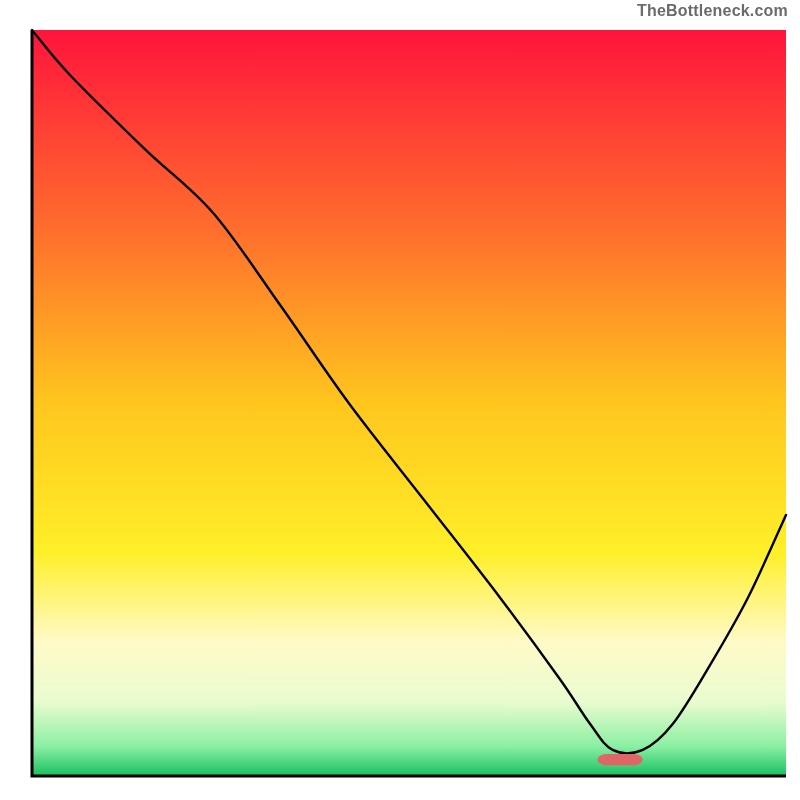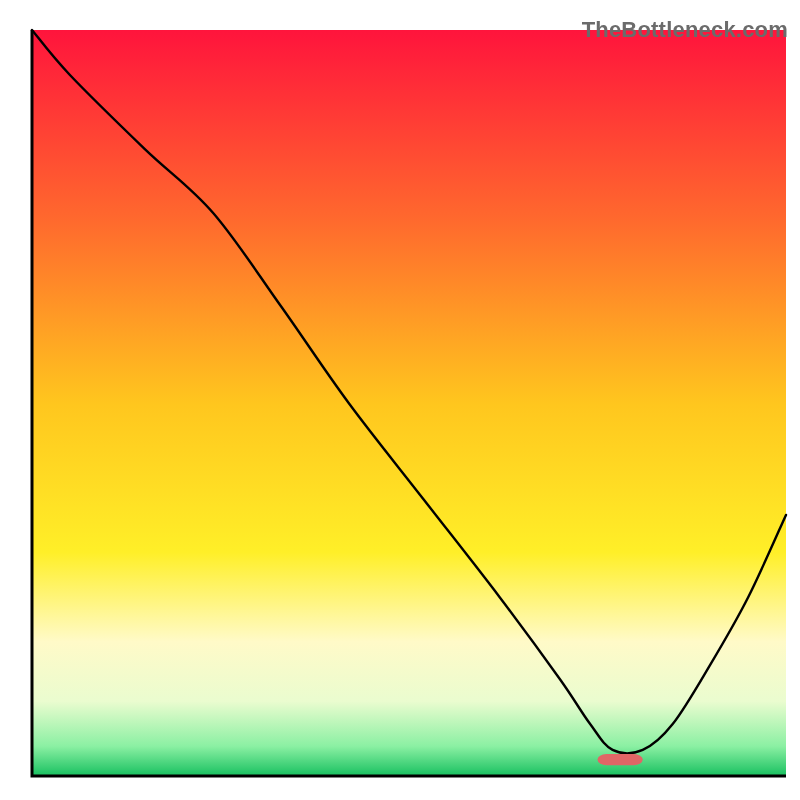--- a/index.html
+++ b/index.html
@@ -10,23 +10,23 @@
     background: #ffffff;
     font-family: Arial, Helvetica, sans-serif;
   }
   .wrap {
     position: relative;
     width: 800px;
     height: 800px;
   }
   .watermark {
     position: absolute;
-    top: 17px;
+    top: 2px;
     right: 12px;
-    font-size: 22px;
+    font-size: 16px;
     font-weight: 600;
     color: #6b6b6b;
     letter-spacing: 0.2px;
     z-index: 5;
   }
   svg.chart {
     position: absolute;
     left: 0;
     top: 0;
   }

